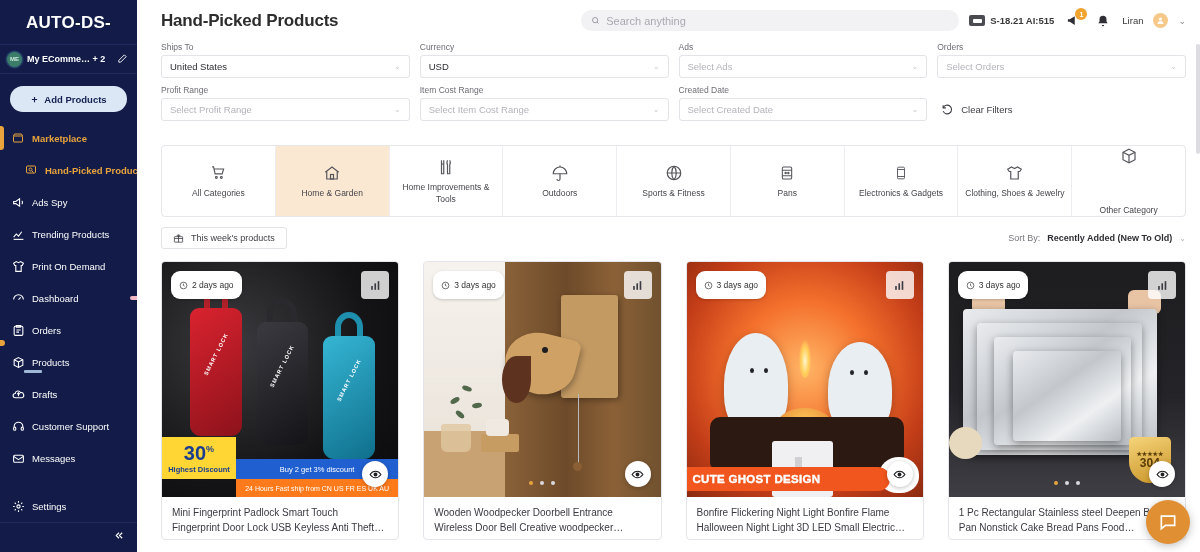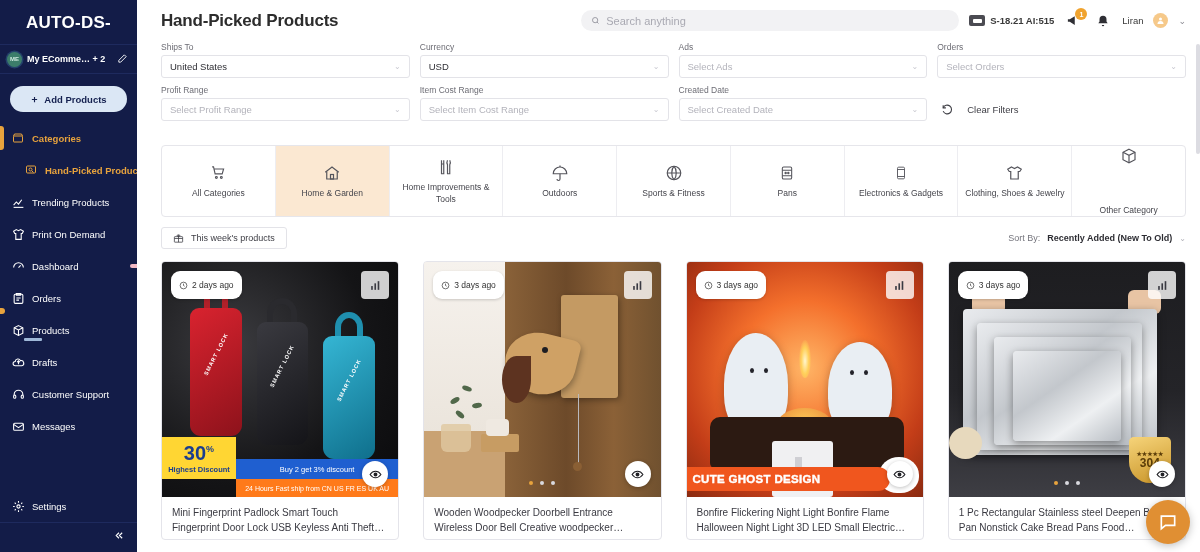--- a/index.html
+++ b/index.html
@@ -131,21 +131,21 @@
   .f-select {
     height:23px; border:1px solid #e3e3e8; border-radius:3px;
     display:flex; align-items:center; padding:0 8px;
     font-size:9.5px; color:#2f2f35; background:#fff; cursor:pointer;
   }
   .f-select.placeholder { color:#b3b3bb; }
   .f-select .sp { flex:1; overflow:hidden; white-space:nowrap; }
   .f-select .chev { color:#c8c8d0; font-size:8px; }
   .filter-row2 { display:flex; gap:10px; margin-top:7px; }
   .clear-filters {
-    display:flex; align-items:center; gap:13px; font-size:9.5px; color:#3d3d44;
+    display:flex; align-items:center; gap:7px; font-size:9.5px; color:#3d3d44;
     align-self:flex-end; height:23px; padding-left:4px; cursor:pointer; white-space:nowrap;
   }
   .cf-col { flex:1; display:flex; align-items:flex-end;}
 
   
   .cats {
     margin: 24px 14px 0 24px;
     border:1px solid #e6e6eb; border-radius:4px;
     display:flex; overflow:hidden; height:72px; background:#fff;
   }
@@ -337,34 +337,43 @@
 
     <nav class="nav">
       <div class="nav-item accent bold">
         <span class="nav-edge" style="top:4px;"></span>
         <span class="ico">
           <svg width="12" height="12" viewBox="0 0 24 24" fill="none" stroke="#e8a33d" stroke-width="2">
               <rect x="3" y="8" width="18" height="12" rx="1"></rect>
               <path d="M3 8l2-4h14l2 4"></path>
             </svg>
         </span>
-        <span>Categories</span>
+        <span>Marketplace</span>
       </div>
 
       <div class="nav-item accent sub bold">
         <span class="ico">
           <svg width="12" height="12" viewBox="0 0 24 24" fill="none" stroke="#e8a33d" stroke-width="2">
               <rect x="3" y="4" width="18" height="14" rx="2"></rect>
               <circle cx="11" cy="11" r="3"></circle>
               <path d="M14 14l3 3"></path>
             </svg>
         </span>
         <span>Hand-Picked Products</span>
       </div>
 
+      <div class="nav-item">
+        <span class="ico">
+          <svg width="13" height="13" viewBox="0 0 24 24" fill="none" stroke="#ffffff" stroke-width="2">
+              <path d="M3 10v4h4l7 5V5l-7 5H3z"></path>
+              <path d="M18 9a4 4 0 010 6"></path>
+            </svg>
+        </span>
+        <span>Ads Spy</span>
+      </div>
 
       <div class="nav-item">
         <span class="ico">
           <svg width="13" height="13" viewBox="0 0 24 24" fill="none" stroke="#ffffff" stroke-width="2">
               <path d="M3 17l5-6 4 4 6-8"></path>
               <path d="M3 21h18"></path>
             </svg>
         </span>
         <span>Trending Products</span>
       </div>

